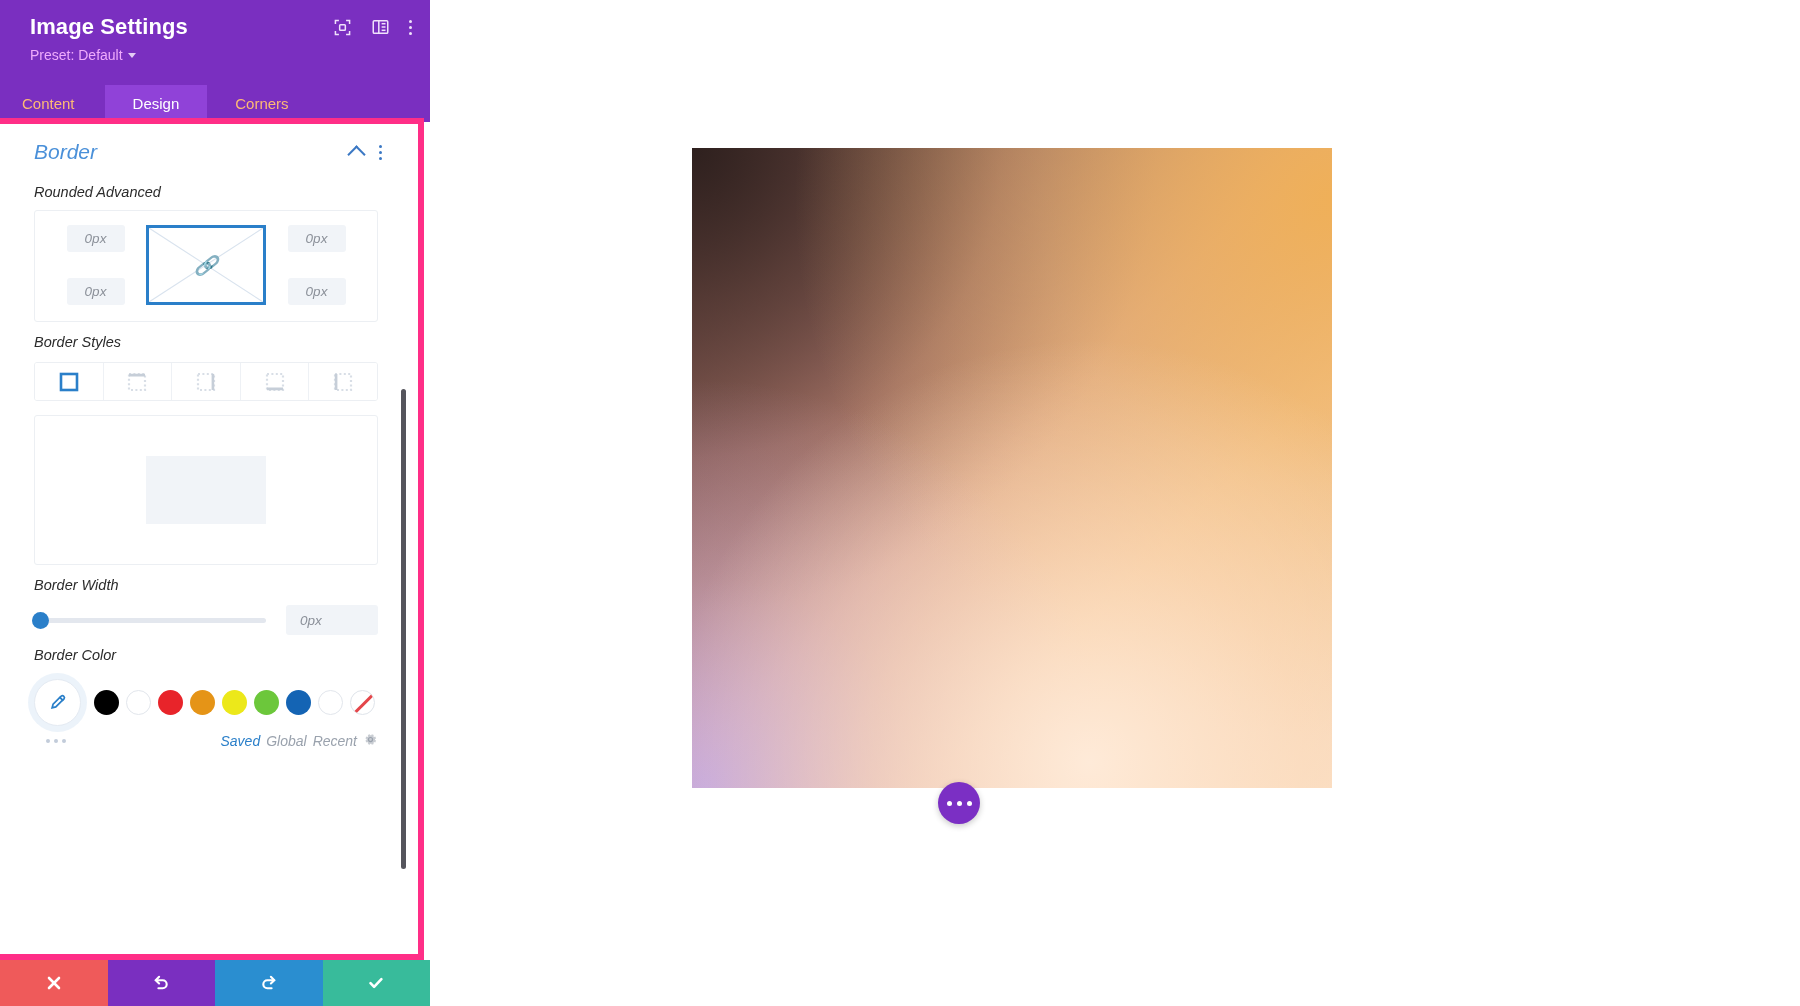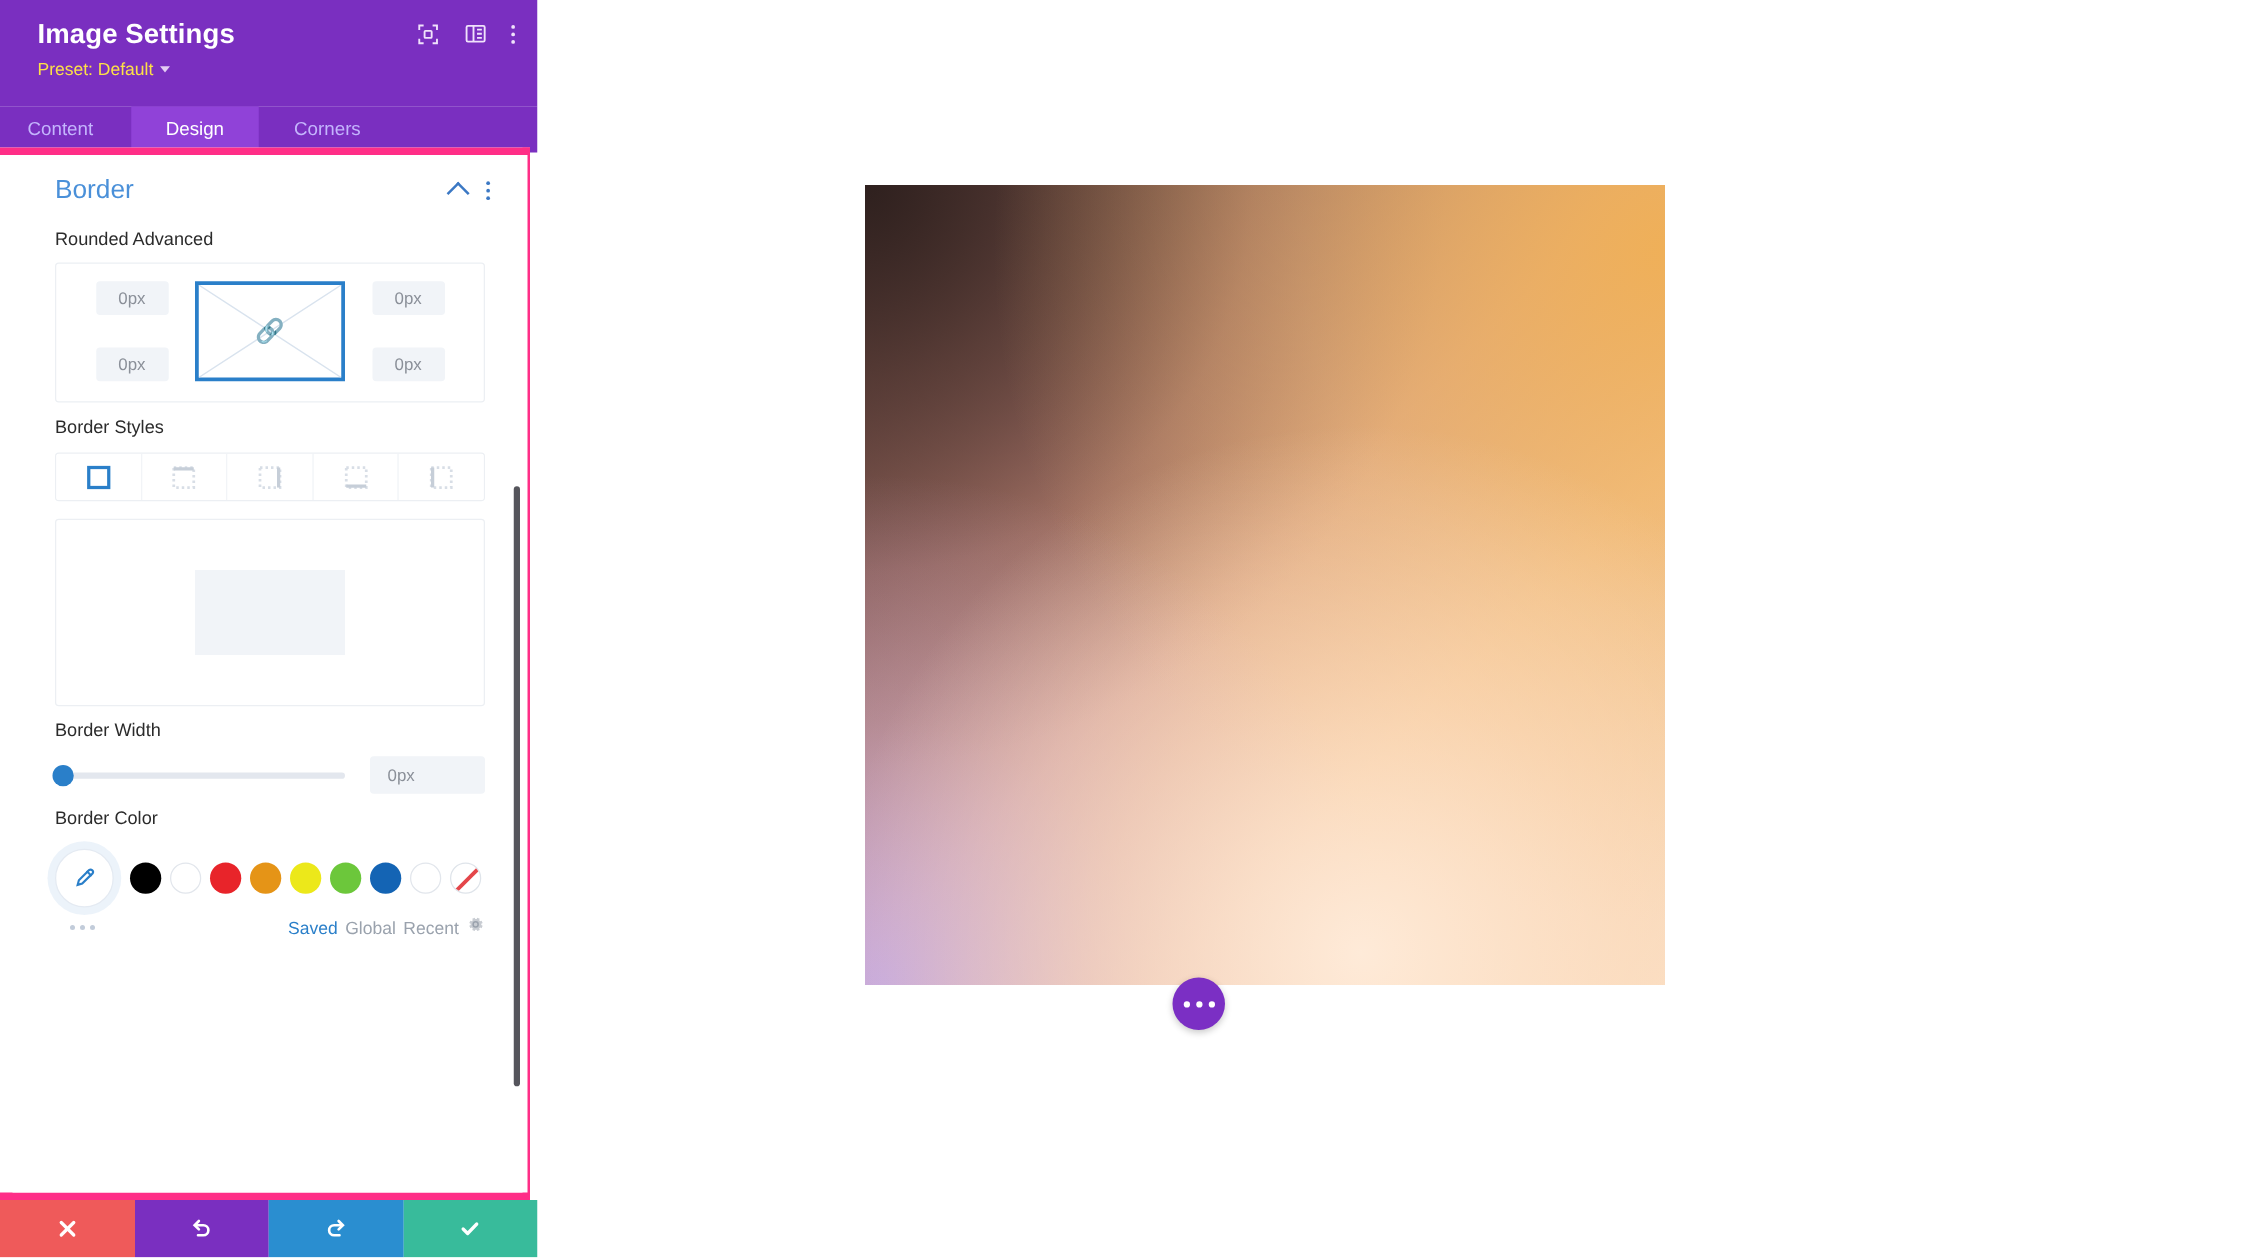--- a/index.html
+++ b/index.html
@@ -39,46 +39,46 @@
     position:absolute; left:0; top:0; width:430px; height:1006px;
     background:#ffffff; overflow:hidden;
   }
 
   
   .panel-header {
     position:relative; height:85px; background:#7a2fc0;
     padding:14px 20px 0 30px;
   }
   .panel-title { color:#ffffff; font-size:22px; font-weight:700; letter-spacing:0.1px; }
-  .panel-preset { color:#fde047; font-size:14px; margin-top:7px; display:flex; align-items:center; gap:5px; cursor:pointer;}
+  .panel-preset { color:#f0abfc; font-size:14px; margin-top:7px; display:flex; align-items:center; gap:5px; cursor:pointer;}
   .caret-down { width:0;height:0;border-left:4px solid transparent;border-right:4px solid transparent;border-top:5px solid #e4ccf4; display:inline-block; }
   .header-icons { position:absolute; right:18px; top:18px; display:flex; align-items:center; gap:20px; }
   .hicon { width:18px; height:18px; color:#f0e2fb; display:flex; align-items:center; justify-content:center; cursor:pointer; }
   .kebab-v { display:flex; flex-direction:column; gap:3px; align-items:center; cursor:pointer; }
   .kebab-v i { width:3px; height:3px; border-radius:50%; background:#f0e2fb; display:block; }
 
   
   .tabs { display:flex; height:37px; background:#7a2fc0; }
   .tab {
     display:flex; align-items:center; justify-content:center;
-    color:#c4b5fd; font-size:15px; cursor:pointer; height:37px;
+    color:#fdba74; font-size:15px; cursor:pointer; height:37px;
     padding:0 28px;
   }
   .tab.first { padding-left:22px; padding-right:30px; }
   .tab.active { background:#9042d8; color:#ffffff; }
 
   
   .pink-frame {
     position:absolute; left:0; top:118px; width:424px; height:842px;
     border:6px solid #ff2e87; border-left:0;
     background:#ffffff;
   }
   .scroll-region {
-    position:absolute; left:10px; top:124px; width:412px; height:830px;
-    background:#ffffff; overflow:hidden;
+    position:absolute; left:0; top:124px; width:412px; height:830px;
+    background:#ffffff; overflow:hidden;font-style:italic;
   }
   .panel-scrollbar {
     position:absolute; right:6px; top:265px; width:5px; height:480px;
     background:#55555c; border-radius:3px; cursor:pointer;
   }
 
   
   .section-head {
     display:flex; align-items:center; justify-content:space-between;
     padding:16px 30px 8px 34px;

